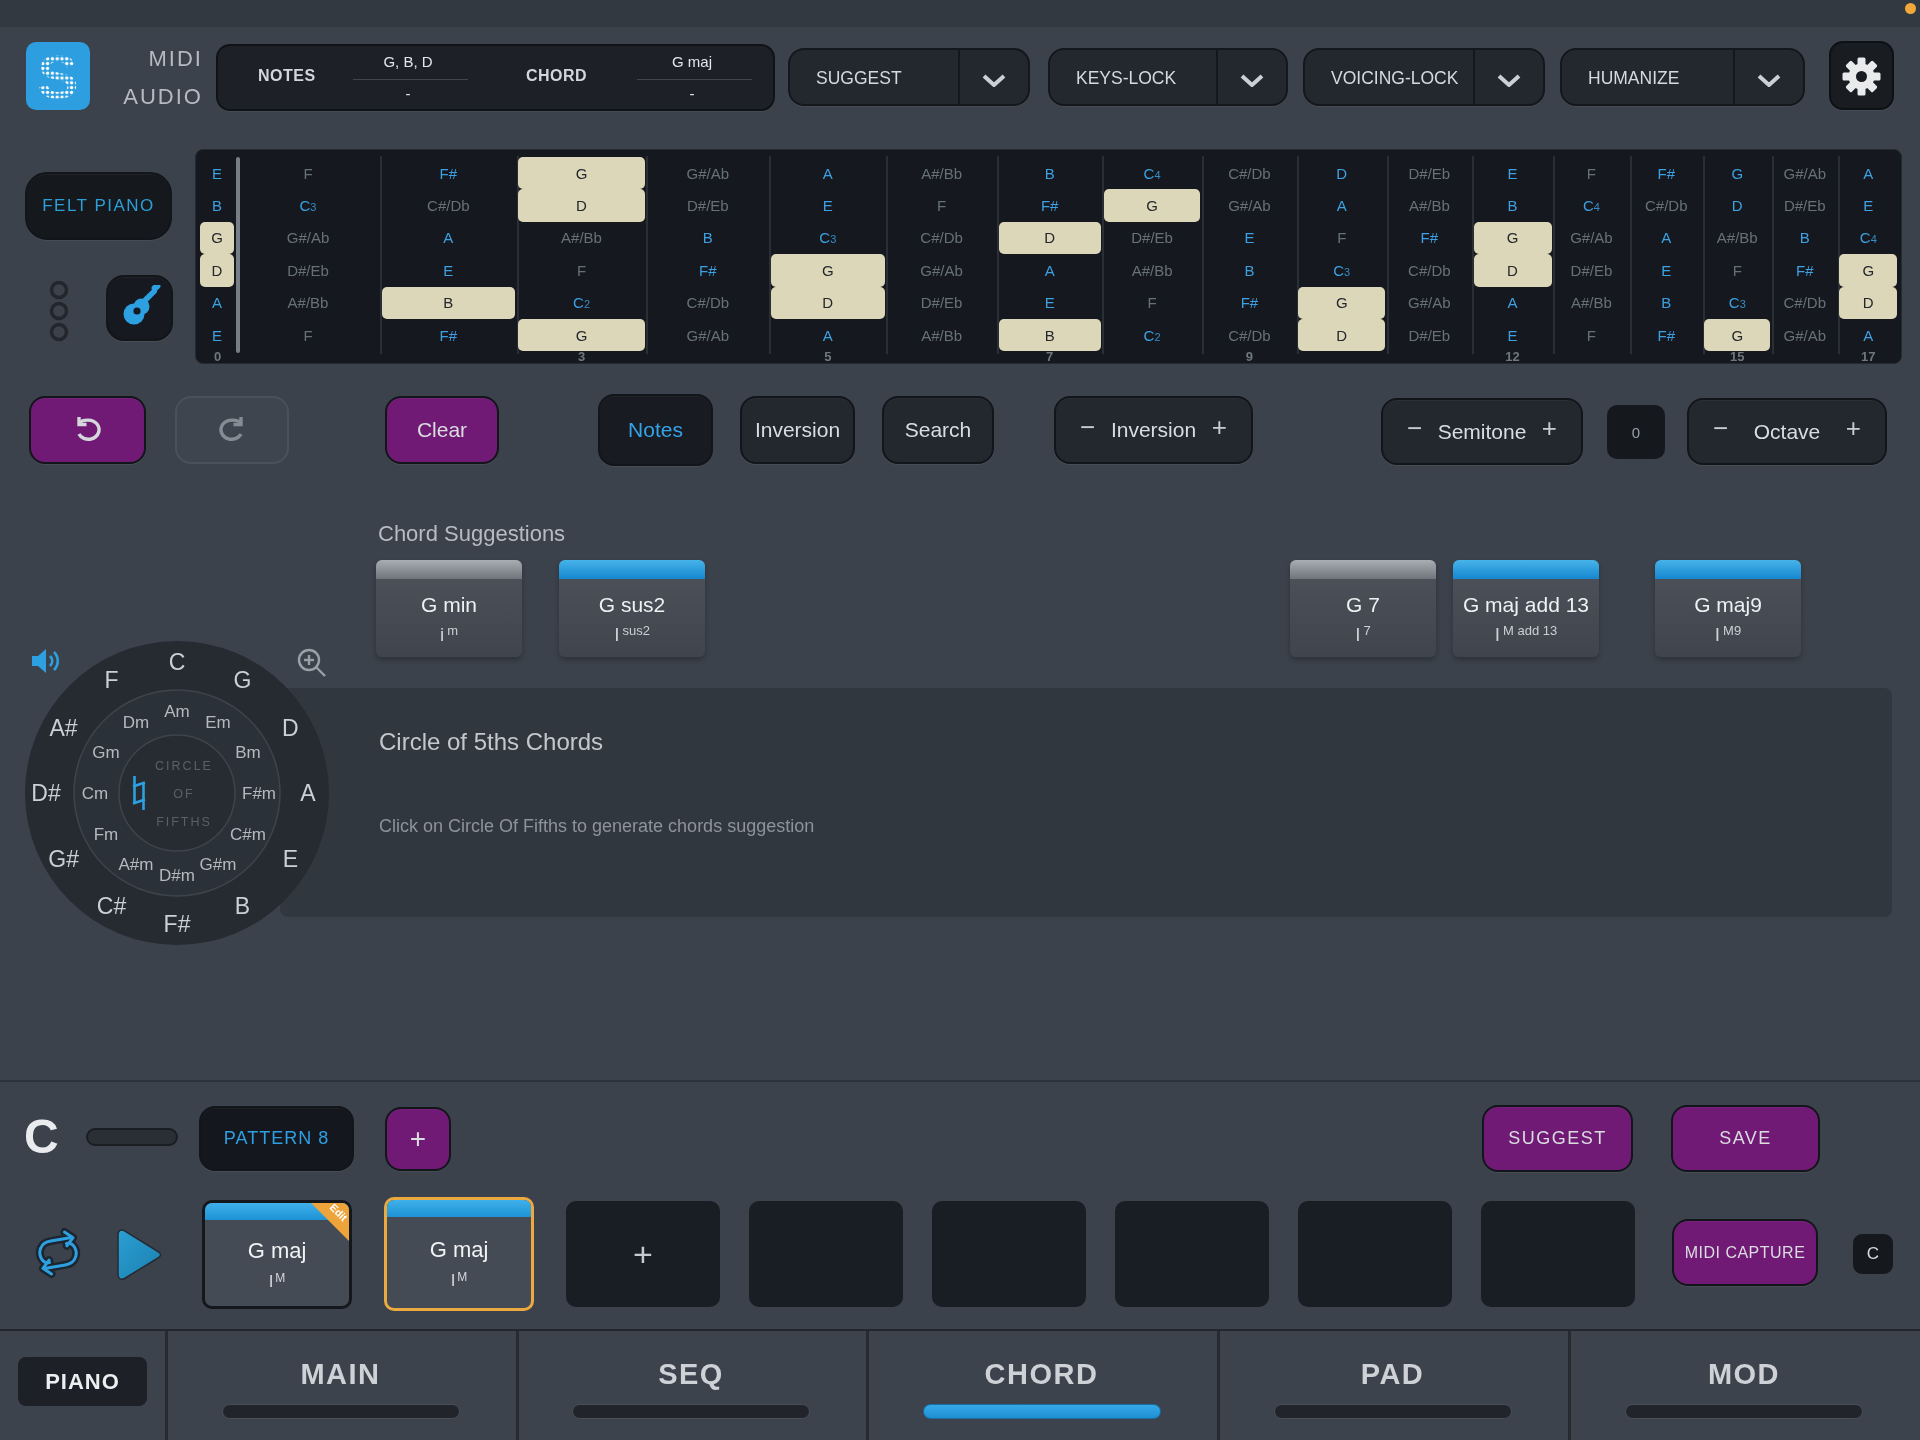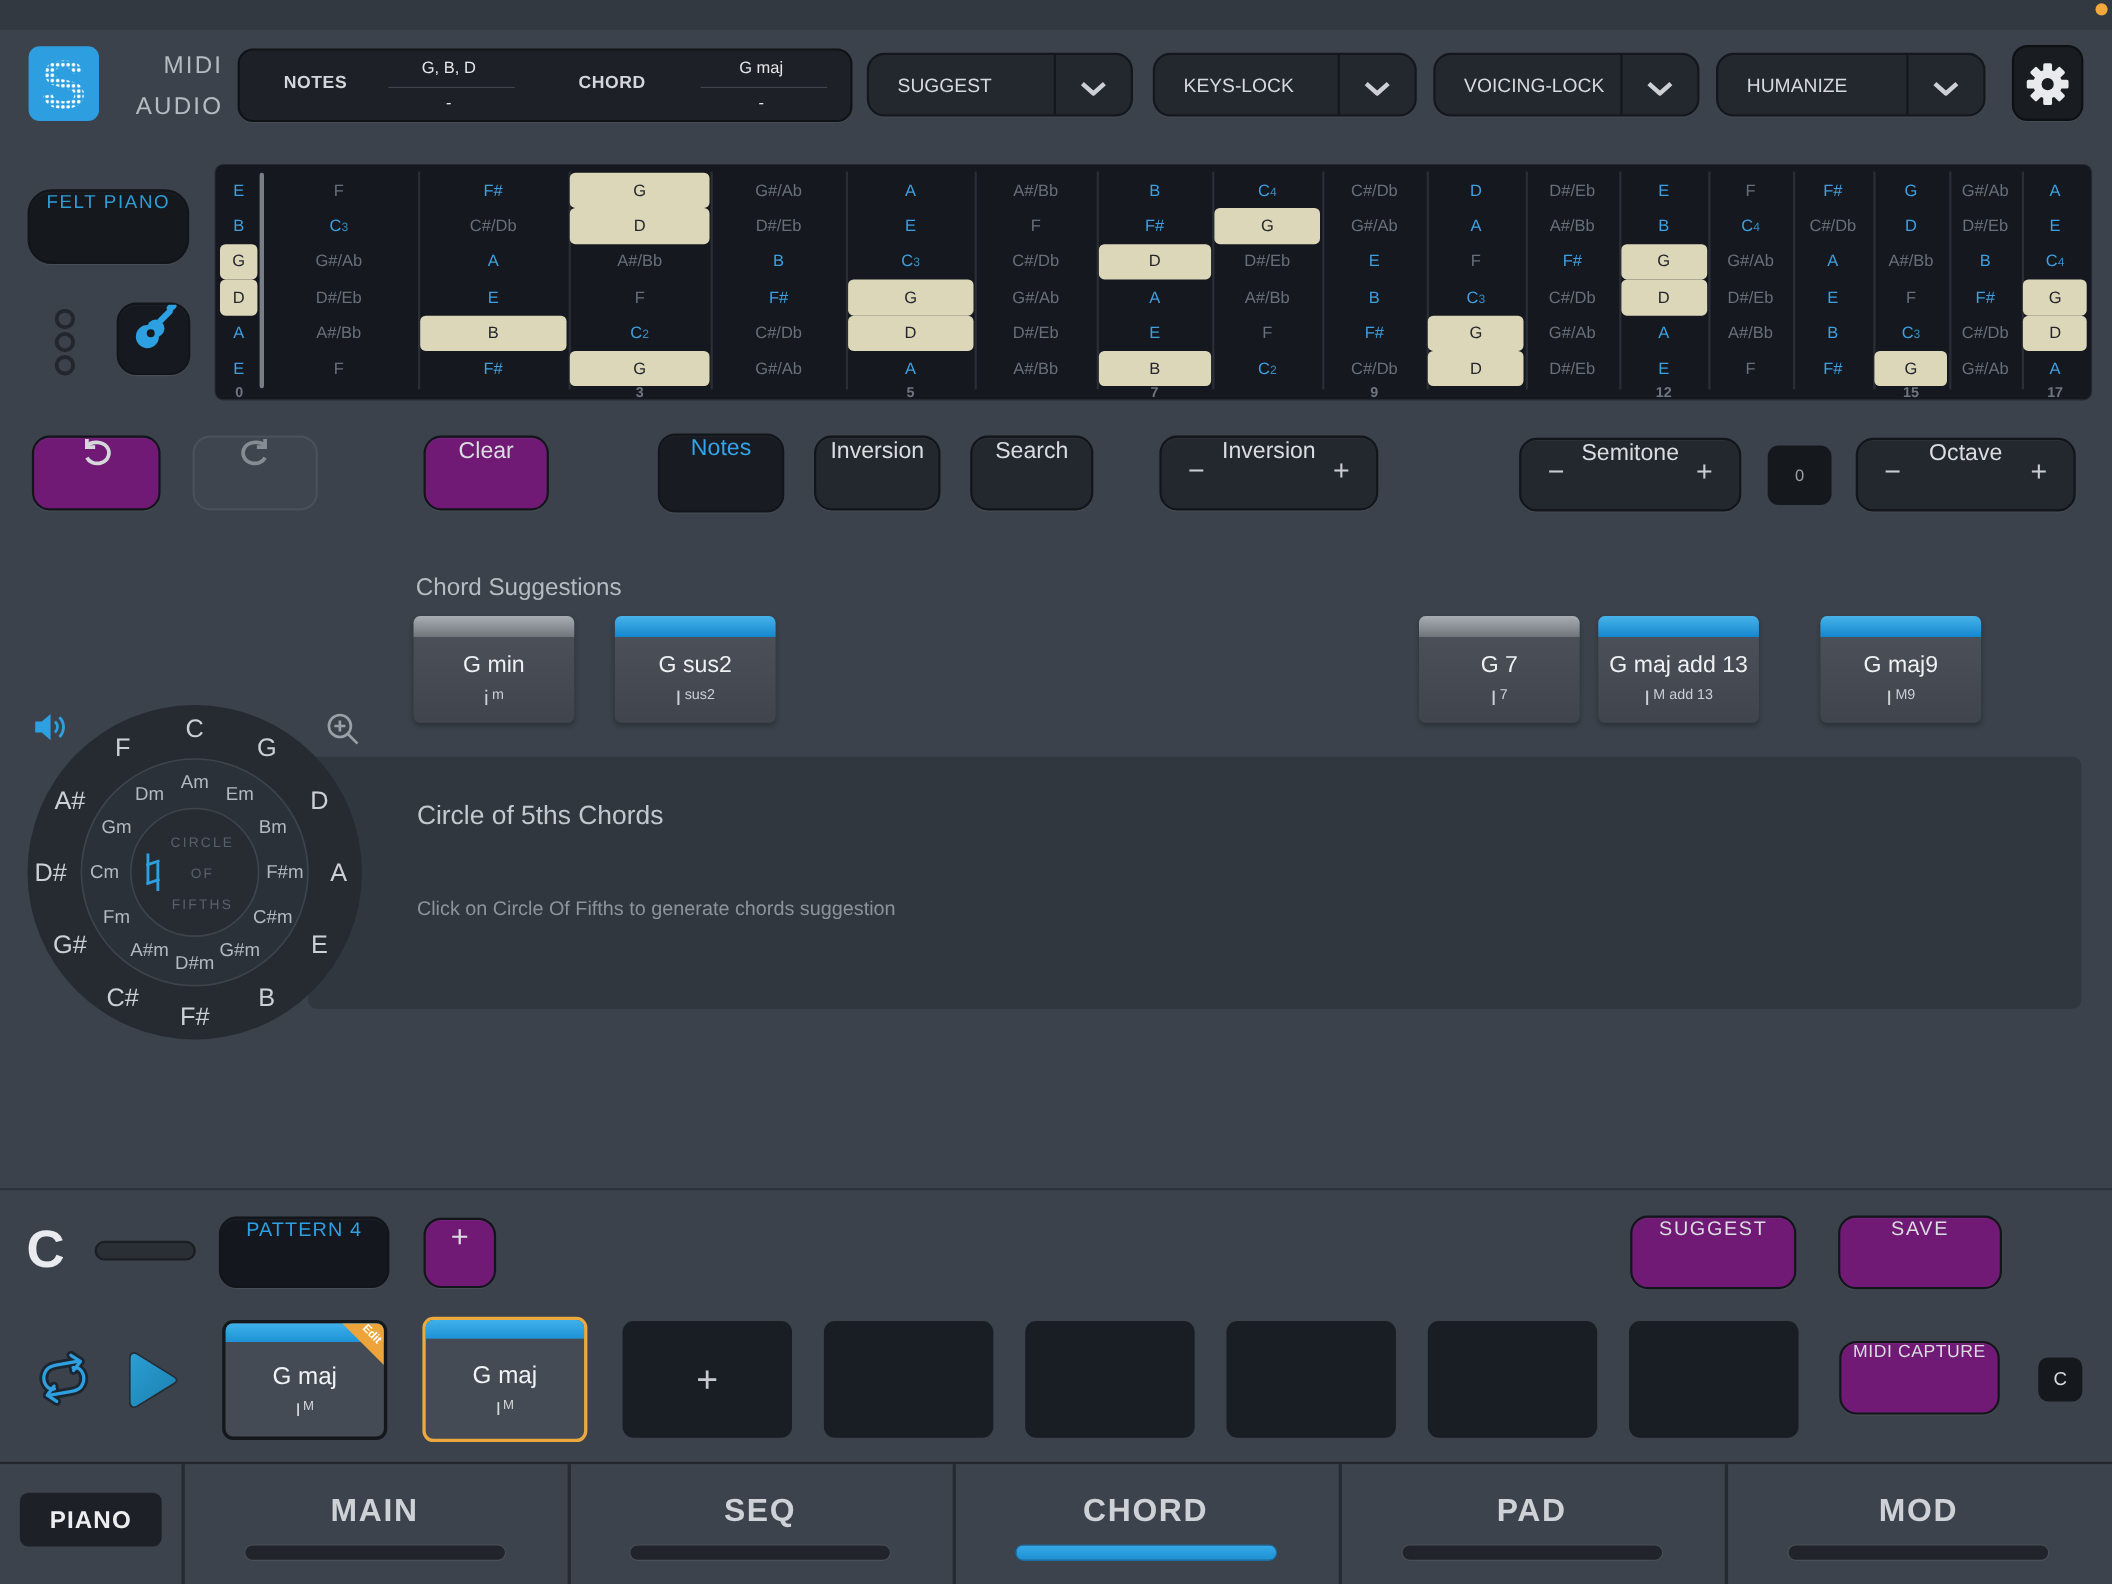--- a/index.html
+++ b/index.html
@@ -37,21 +37,21 @@
 .nc span .oct, .hl span .oct { font-size:11px; opacity:.85; }
 .hl { background:#ddd7ba; border-radius:5px; }
 .hl span { color:#23262c; font-size:15px; }
 .nut { position:absolute; left:40px; top:7px; width:4px; height:196px; background:#787e86; border-radius:2px; }
 .fsep { position:absolute; top:6px; width:2px; height:198px; background:#2a2f36; }
 .fnum { position:absolute; top:199px; width:40px; text-align:center; color:#70767e; font-size:13px; font-weight:bold; }
 
 
 .btn { position:absolute; background:#23272e; border:2px solid #121519; border-radius:16px;
   box-shadow:0 1px 0 rgba(255,255,255,.06), inset 0 1px 0 rgba(255,255,255,.04);
-  display:flex; align-items:flex-start; justify-content:center; color:#dadde0; font-size:21px; }
+  display:flex; align-items:center; justify-content:center; color:#dadde0; font-size:21px; }
 .btn.dark { background:#701a75; }
 .btn.flat { background:#3f454e; border-color:#4a515a; box-shadow:none; color:#8a9098; }
 .btn.active { background:#181c22; color:#35a3e8; }
 .mp { font-size:26px; color:#c9cdd2; font-weight:400; }
 
 
 #cstitle { left:378px; top:521px; color:#b7bcc2; font-size:22px; }
 .card { position:absolute; top:560px; width:146px; height:97px; border-radius:6px; background:linear-gradient(#4d525b,#3f444d);
   box-shadow:0 3px 5px rgba(0,0,0,.25); }
 .ctop { height:19px; border-radius:6px 6px 0 0; }
@@ -666,21 +666,21 @@
       <line x1="9" y1="14" x2="19" y2="14"></line>
         <line x1="14" y1="9" x2="14" y2="19"></line>
       </g>
     </svg>
 
   <div class="abs" id="hdiv"></div>
 
   <div class="abs" id="bigc">C</div>
   <div class="abs" id="pill"></div>
   <div class="abs btn dark" style="left:199px;top:1106px;width:155px;height:65px;background:#14181e;">
-    <span style="color:#2e9fe2;font-size:18px;letter-spacing:1px;">PATTERN 4</span>
+    <span style="color:#2e9fe2;font-size:18px;letter-spacing:1px;">PATTERN 8</span>
     </div>
   <div class="abs btn dark" style="left:385px;top:1107px;width:66px;height:64px;">
       <span style="font-size:28px;">+</span>
     </div>
   <div class="abs btn dark" id="sugb" style="left:1482px;top:1105px;width:151px;height:67px;">SUGGEST</div>
   <div class="abs btn dark" id="saveb" style="left:1671px;top:1105px;width:149px;height:67px;">SAVE</div>
 
   <svg class="abs" style="left:30px;top:1223px;" width="56" height="60" viewBox="0 0 56 60">
     <g transform="rotate(-10 28 30)" fill="none" stroke-linecap="round" stroke-linejoin="round">
       <g stroke="#1b2630" stroke-width="8">

